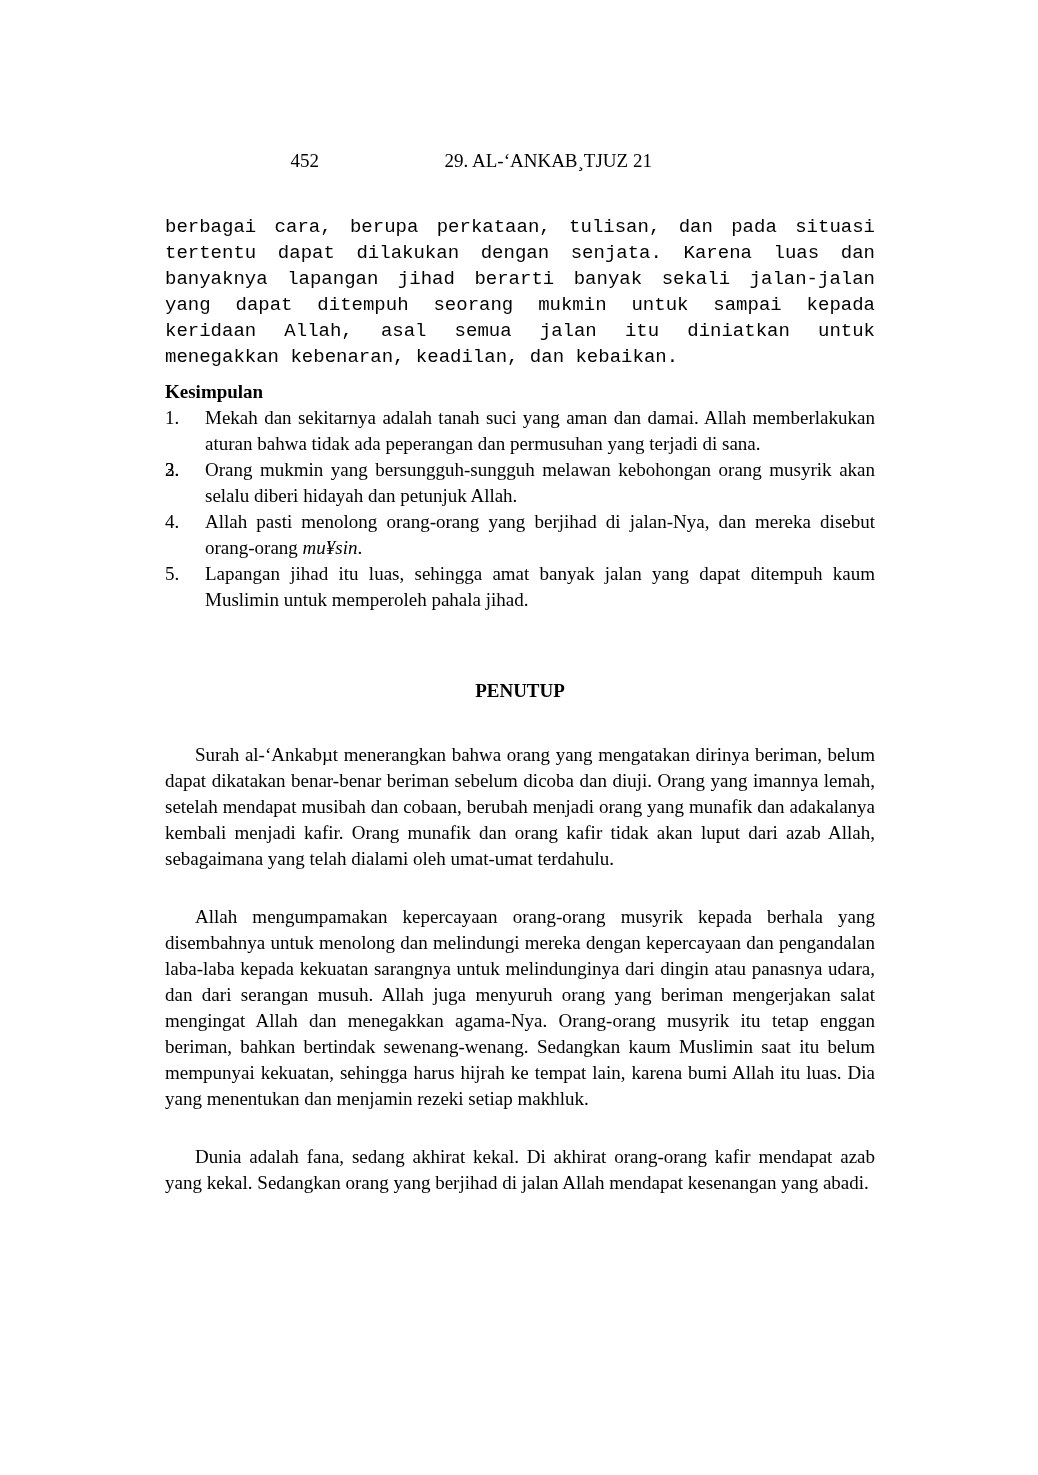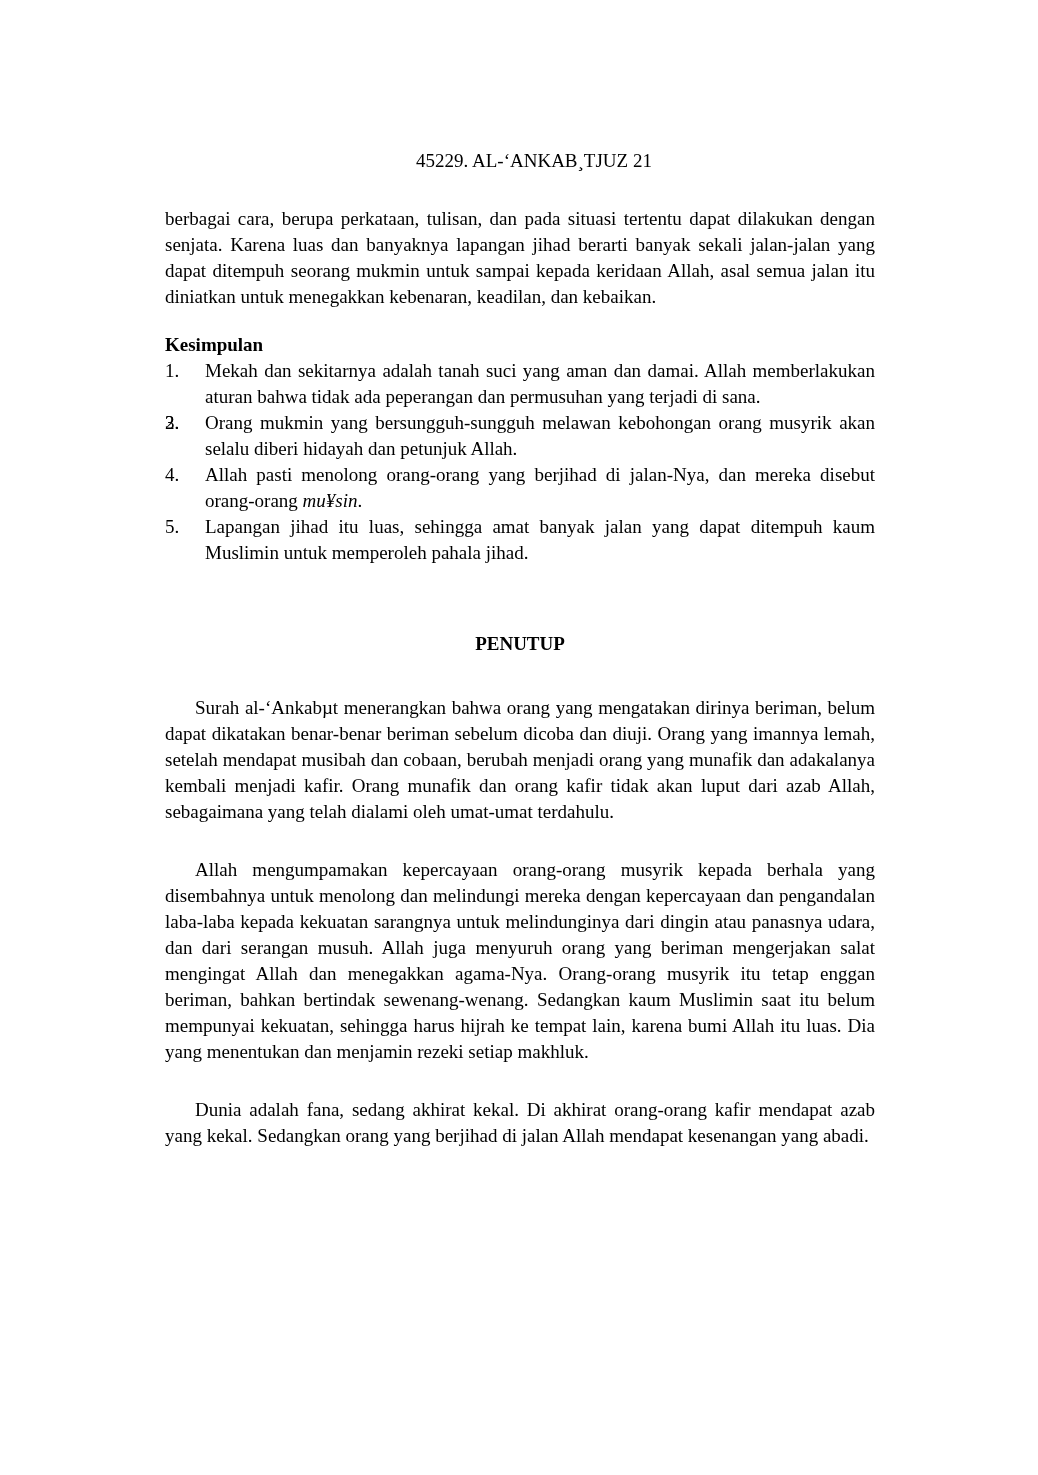--- a/index.html
+++ b/index.html
@@ -20,29 +20,30 @@
     position: absolute;
     left: 165px;
     top: 148px;
     width: 710px;
   }
   .page-header {
     display: flex;
     align-items: baseline;
   }
   .page-header .edge { flex: 1 1 0; }
-  .page-header .left  { text-align: right; }
+  .page-header .left  { text-align: center; }
   .page-header .right { }
   .page-header .center { flex: 0 0 auto; text-align: center; }
   .intro-para {
-    margin-top: 32px;
+    margin-top: 40px;
     text-align: justify;
+    font-family: Liberation Mono, monospace;
   }
   .section-heading {
-    margin-top: 22px;
+    margin-top: 9px;
     font-weight: bold;
   }
   .num-list { }
   .list-item {
     position: relative;
     padding-left: 40px;
     text-align: justify;
   }
   .list-item .num {
     position: absolute;

